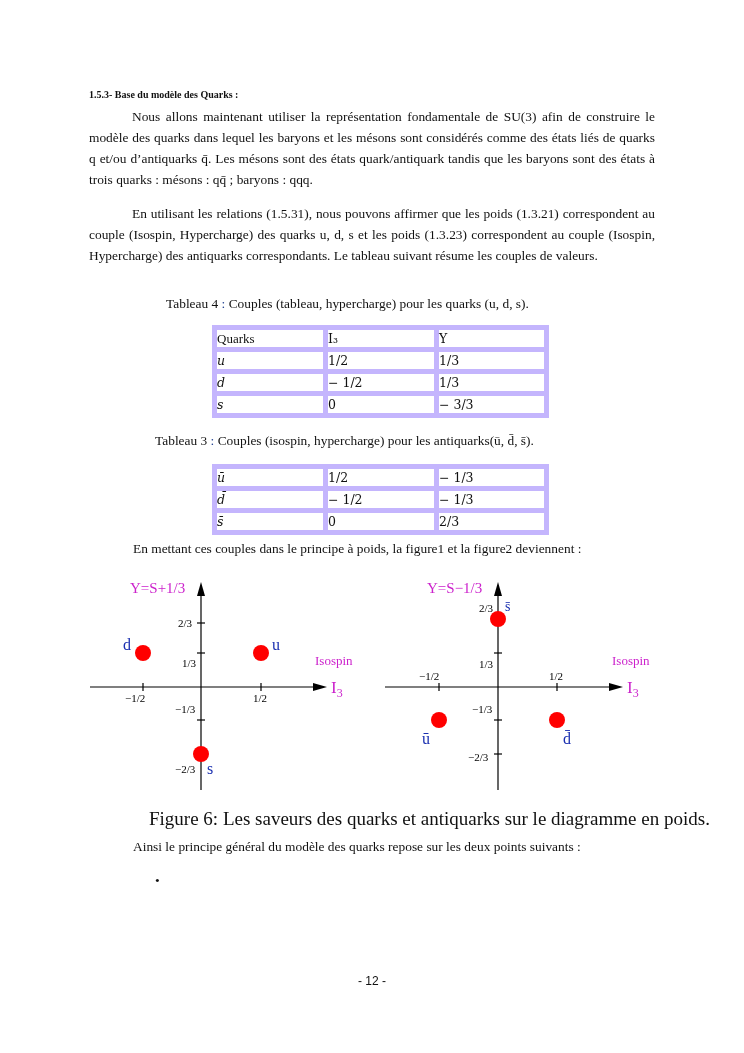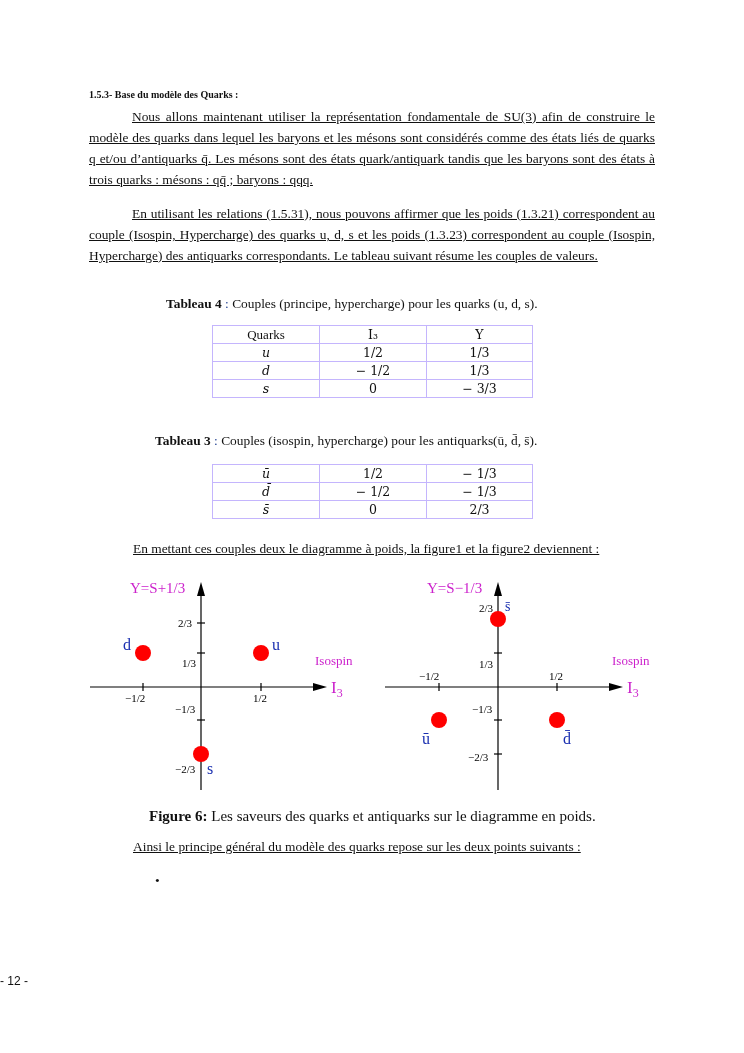--- a/index.html
+++ b/index.html
@@ -1,49 +1,49 @@
 <!DOCTYPE html>
 <html><head>
 <meta charset="utf-8">
 <style>
   html, body { margin: 0; padding: 0; background: #ffffff; }
   body { width: 744px; height: 1053px; position: relative; overflow: hidden;
          font-family: "Liberation Serif", "DejaVu Serif", serif; color: #111; }
   .abs { position: absolute; }
   .h3 { left: 89px; top: 89px; font-weight: bold; font-size: 10px; }
-  .para { left: 89px; width: 566px; font-size: 13.4px; line-height: 21px; text-align: justify; text-align-last: left; text-decoration: underline; }
+  .para { left: 89px; width: 566px; font-size: 13.4px; line-height: 21px; text-align: justify; text-align-last: left; }
   .para .indent { display: inline-block; width: 43px; }
   .cap { font-size: 13.4px; white-space: nowrap; }
-  .cap b { font-weight: bold; }
+  .cap b { font-weight: normal; }
   .cap .blue { color: #1f3f8f; }
   table.tbl { position: absolute; border-collapse: collapse; font-size: 13px;
               font-family: "Liberation Serif", "DejaVu Serif", serif; }
-  table.tbl td { border: 1px solid #c4b5fd; text-align: center; height: 17px; padding: 0; line-height: 17px; }
+  table.tbl td { border: 5px solid #c4b5fd; height: 17px; padding: 0; line-height: 17px; }
   table.tbl td.c1 { width: 106px; }
   table.tbl td.c2 { width: 106px; }
   table.tbl td.c3 { width: 105px; }
   .math { font-family: "DejaVu Serif", serif; font-size: 12.5px; }
   .ital { font-style: italic; }
   .fig { position: absolute; }
-  .caption-fig { left: 149px; top: 808px; font-size: 15px; }
-  .pagenum { left: 0; width: 744px; top: 974px; font-family: "Liberation Sans", sans-serif; font-size: 12px; }
+  .caption-fig { left: 149px; top: 808px; font-size: 19px; }
+  .pagenum { left: 0; width: 744px; top: 974px; text-align: center; font-family: "Liberation Sans", sans-serif; font-size: 12px; }
   ul.bullets { position: absolute; left: 155px; top: 870px; width: 500px; margin: 0; padding: 0; list-style: none; font-size: 13.4px; line-height: 21.5px; text-align: justify; }
   ul.bullets li { position: relative; padding-left: 26px; }
   ul.bullets li .dot { position: absolute; left: 0; top: 0; }
 </style>
 </head>
 <body>
 
 <div class="abs h3">1.5.3- Base du modèle des Quarks :</div>
 
 <div class="abs para" style="top:106px;"><span class="indent"></span><span>Nous allons maintenant utiliser la représentation fondamentale  de SU(3) afin de construire le modèle des quarks dans lequel les baryons et les mésons sont considérés  comme des états liés de quarks q et/ou d’antiquarks q̄.  Les mésons sont des états quark/antiquark tandis que les baryons sont des états à trois quarks : mésons : qq̄  ;  baryons :  qqq.</span></div>
 
 <div class="abs para" style="top:203px;"><span class="indent"></span><span>En utilisant les relations (1.5.31), nous pouvons affirmer que les poids (1.3.21) correspondent au couple (Isospin, Hypercharge) des quarks u, d, s et les poids (1.3.23) correspondent au couple (Isospin, Hypercharge) des antiquarks correspondants. Le tableau suivant résume les couples de valeurs.</span></div>
 
-<div class="abs cap" style="left:166px; top:296px;"><b>Tableau 4</b><span class="blue"> : </span><span>Couples (principe, hypercharge) pour les quarks (u, d, s).</span></div>
+<div class="abs cap" style="left:166px; top:296px;"><b>Tableau 4</b><span class="blue"> : </span><span>Couples (tableau, hypercharge) pour les quarks (u, d, s).</span></div>
 
 <table class="tbl" style="left:212px; top:325px;">
   <tbody>
       <tr>
     <td class="c1">Quarks</td>
     <td class="c2 math">I₃</td>
     <td class="c3 math">Y</td>
   </tr>
   <tr>
     <td class="c1 math ital">u</td>
@@ -78,21 +78,21 @@
     <td class="c3 math">− 1/3</td>
   </tr>
   <tr>
     <td class="c1 math ital">s̄</td>
     <td class="c2 math">0</td>
     <td class="c3 math">2/3</td>
   </tr>
 </tbody>
   </table>
 
-<div class="abs para" style="left:133px; width:540px; top:538px; white-space:nowrap;">En mettant ces couples deux le diagramme à poids, la figure1 et la figure2 deviennent :</div>
+<div class="abs para" style="left:133px; width:540px; top:538px; white-space:nowrap;">En mettant ces couples dans le principe à poids, la figure1 et la figure2 deviennent :</div>
 
 <svg class="fig" style="left:85px; top:570px;" width="290" height="220" viewBox="85 570 290 220">
   <g stroke="#000" stroke-width="1.2" fill="none">
     <line x1="90" y1="687" x2="316" y2="687"></line>
     <line x1="201" y1="790" x2="201" y2="590"></line>
     <line x1="143" y1="683" x2="143" y2="691"></line>
     <line x1="261" y1="683" x2="261" y2="691"></line>
     <line x1="197" y1="623" x2="205" y2="623"></line>
     <line x1="197" y1="653" x2="205" y2="653"></line>
     <line x1="197" y1="720" x2="205" y2="720"></line>

